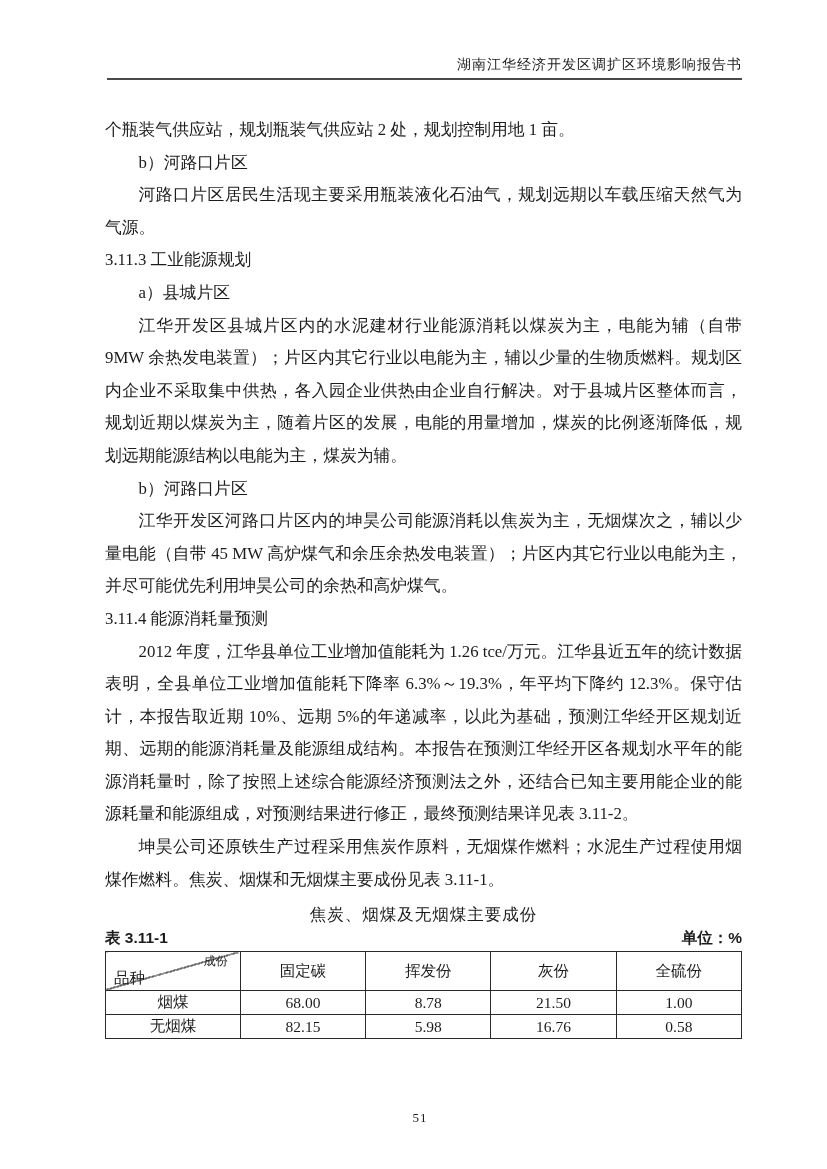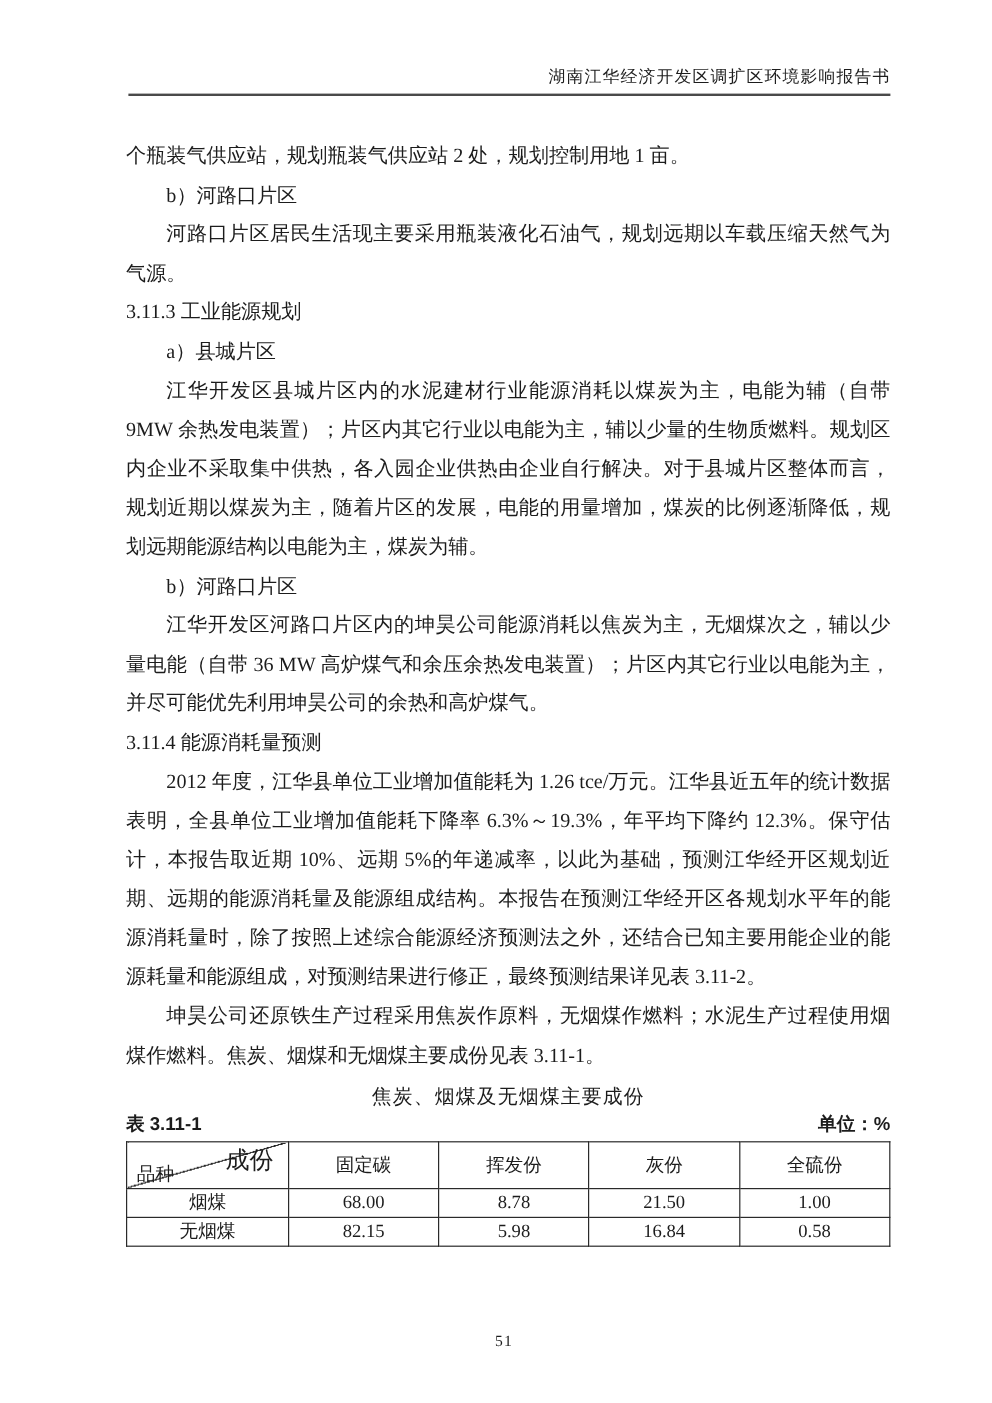--- a/index.html
+++ b/index.html
@@ -88,21 +88,21 @@
     background-image: linear-gradient(to bottom right,
       transparent calc(50% - 1.4px),
       #2a2a2a calc(50% - 1.4px),
       #2a2a2a calc(50% - 0.2px),
       transparent calc(50% - 0.2px));
   }
   .corner-top {
     position: absolute;
     top: 1px;
     right: 12px;
-    font-size: 20px;
+    font-size: 12px;
   }
   .corner-bottom {
     position: absolute;
     bottom: 1px;
     left: 8px;
     font-size: 15.5px;
   }
   
   .page-num {
     position: absolute;
@@ -124,21 +124,21 @@
   </div>
 
   <div class="content">
     <p class="heading">个瓶装气供应站，规划瓶装气供应站 2 处，规划控制用地 1 亩。</p>
     <p class="indent">b）河路口片区</p>
     <p class="indent">河路口片区居民生活现主要采用瓶装液化石油气，规划远期以车载压缩天然气为气源。</p>
     <p class="heading">3.11.3 工业能源规划</p>
     <p class="indent">a）县城片区</p>
     <p class="indent">江华开发区县城片区内的水泥建材行业能源消耗以煤炭为主，电能为辅（自带 9MW 余热发电装置）；片区内其它行业以电能为主，辅以少量的生物质燃料。规划区内企业不采取集中供热，各入园企业供热由企业自行解决。对于县城片区整体而言，规划近期以煤炭为主，随着片区的发展，电能的用量增加，煤炭的比例逐渐降低，规划远期能源结构以电能为主，煤炭为辅。</p>
     <p class="indent">b）河路口片区</p>
-    <p class="indent">江华开发区河路口片区内的坤昊公司能源消耗以焦炭为主，无烟煤次之，辅以少量电能（自带 36 MW 高炉煤气和余压余热发电装置）；片区内其它行业以电能为主，并尽可能优先利用坤昊公司的余热和高炉煤气。</p>
+    <p class="indent">江华开发区河路口片区内的坤昊公司能源消耗以焦炭为主，无烟煤次之，辅以少量电能（自带 45 MW 高炉煤气和余压余热发电装置）；片区内其它行业以电能为主，并尽可能优先利用坤昊公司的余热和高炉煤气。</p>
     <p class="heading">3.11.4 能源消耗量预测</p>
     <p class="indent">2012 年度，江华县单位工业增加值能耗为 1.26 tce/万元。江华县近五年的统计数据表明，全县单位工业增加值能耗下降率 6.3%～19.3%，年平均下降约 12.3%。保守估计，本报告取近期 10%、远期 5%的年递减率，以此为基础，预测江华经开区规划近期、远期的能源消耗量及能源组成结构。本报告在预测江华经开区各规划水平年的能源消耗量时，除了按照上述综合能源经济预测法之外，还结合已知主要用能企业的能源耗量和能源组成，对预测结果进行修正，最终预测结果详见表 3.11-2。</p>
     <p class="indent">坤昊公司还原铁生产过程采用焦炭作原料，无烟煤作燃料；水泥生产过程使用烟煤作燃料。焦炭、烟煤和无烟煤主要成份见表 3.11-1。</p>
 
     <div class="table-title">焦炭、烟煤及无烟煤主要成份</div>
 
     <div class="caption-row">
       <span>表 3.11-1</span>
       <span>单位：%</span>
     </div>
@@ -168,21 +168,21 @@
           <td>烟煤</td>
           <td>68.00</td>
           <td>8.78</td>
           <td>21.50</td>
           <td>1.00</td>
         </tr>
         <tr>
           <td>无烟煤</td>
           <td>82.15</td>
           <td>5.98</td>
-          <td>16.84</td>
+          <td>16.76</td>
           <td>0.58</td>
         </tr>
       </tbody>
     </table>
   </div>
 
   <div class="page-num">51</div>
 
 </div>
 

